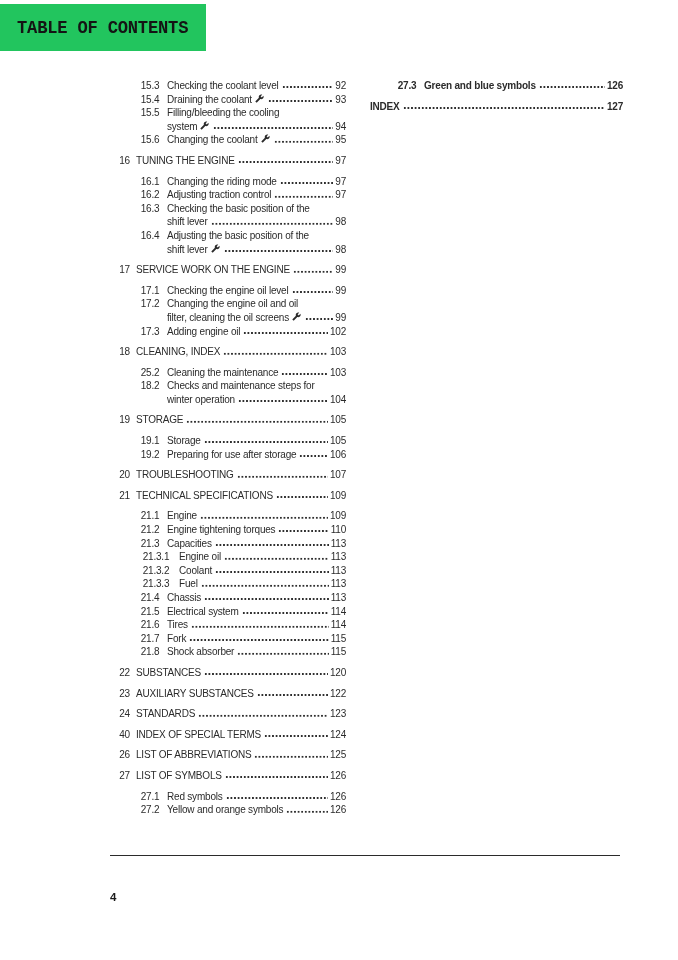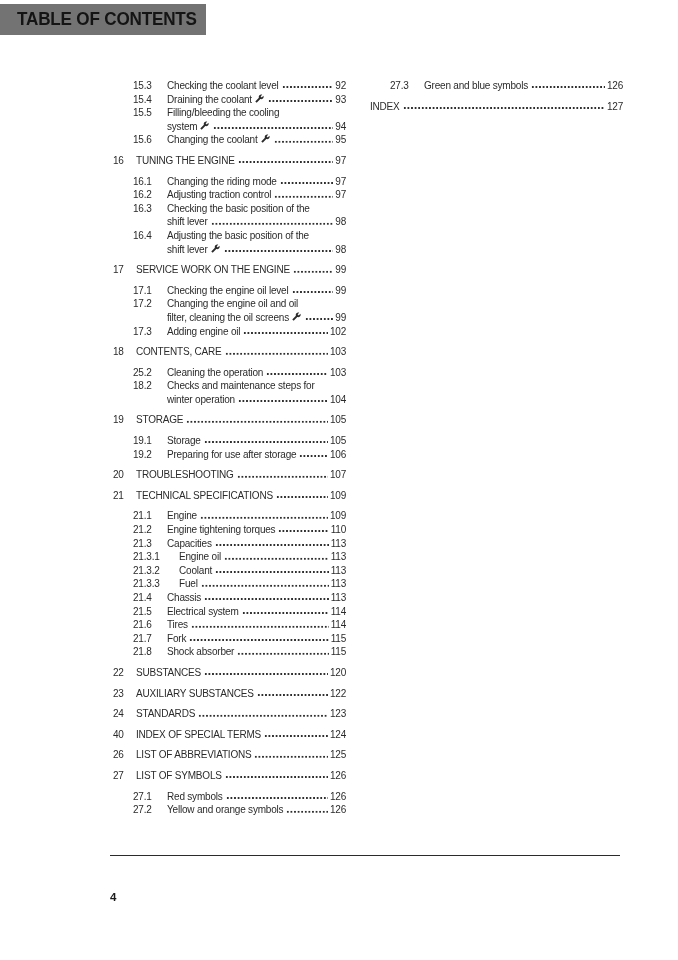--- a/index.html
+++ b/index.html
@@ -6,43 +6,44 @@
   body {
     width: 678px; height: 960px;
     background: #ffffff;
     font-family: "Liberation Sans", sans-serif;
     color: #2b2b2b;
     position: relative;
     overflow: hidden;
   }
   .header-box {
     position: absolute; left: 0; top: 4px;
-    width: 206px; height: 31px;
-    background: #737373;
+    width: 206px; height: 47px;
+    background: #22c55e;
     display: flex; align-items: center;
     box-sizing: border-box;
     padding-left: 17px;
+    font-family: Liberation Mono, monospace;
   }
   .header-title {
     font-size: 18px; font-weight: bold; color: #141414;
     letter-spacing: -0.2px;
     transform: scaleX(0.95); transform-origin: left center;
     white-space: nowrap;
   }
   .col {
     position: absolute; top: 79px;
     font-size: 10px; line-height: 13.6px;
     letter-spacing: -0.2px;
   }
   .col-left  { left: 113px; width: 233px; }
-  .col-right { left: 370px; width: 253px; }
+  .col-right { left: 370px; width: 253px; font-weight: bold; }
   .row { display: flex; align-items: flex-start; margin: 0; }
   .row.chapter { margin: 7px 0; }
   .row.sub, .row.subsub { padding-left: 20px; }
-  .num { flex: 0 0 auto; }
+  .num { flex: 0 0 auto; text-align: center; }
   .chapter > .num { width: 23px; }
   .sub > .num    { width: 34px; }
   .subsub > .num { width: 46px; }
   .content { flex: 1 1 auto; min-width: 0; }
   .lastline { display: flex; align-items: baseline; }
   .title { flex: 0 0 auto; white-space: nowrap; text-align: right; }
   .leader {
     flex: 1 1 0; min-width: 4px;
     height: 10px;
     margin: 0 2px 0 3px;
@@ -236,32 +237,32 @@
             <span class="leader"></span>
             <span class="page-num">102</span>
           </div>
         </span>
   </div>
 
   <div class="row chapter">
     <span class="num">18</span>
     <span class="content">
           <div class="lastline">
-            <span class="title">CONTENTS, CARE</span>
+            <span class="title">CLEANING, INDEX</span>
             <span class="leader"></span>
             <span class="page-num">103</span>
           </div>
         </span>
   </div>
 
   <div class="row sub">
     <span class="num">25.2</span>
     <span class="content">
           <div class="lastline">
-            <span class="title">Cleaning the operation</span>
+            <span class="title">Cleaning the maintenance</span>
             <span class="leader"></span>
             <span class="page-num">103</span>
           </div>
         </span>
   </div>
 
   <div class="row sub">
     <span class="num">18.2</span>
     <span class="content">
           <div class="textline">Checks and maintenance steps for</div>

